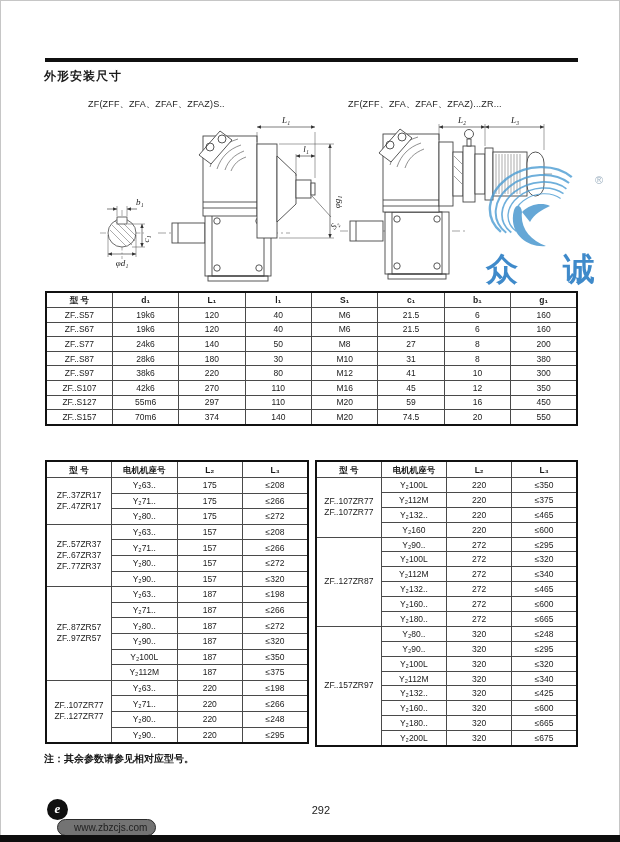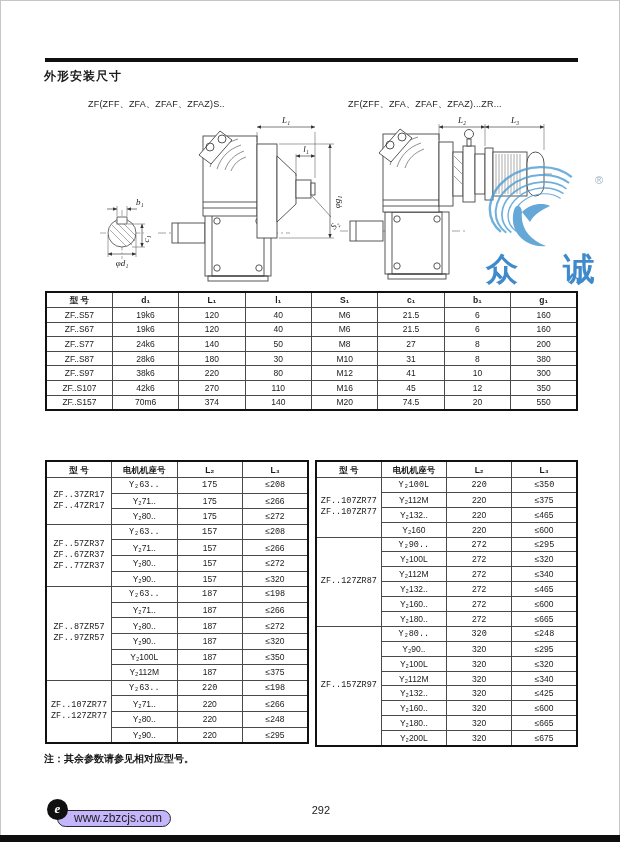--- a/index.html
+++ b/index.html
@@ -29,29 +29,29 @@
         font-size:8.5px;line-height:10px;padding:0 2px;overflow:hidden;white-space:nowrap;}
   #main-table{position:absolute;left:45px;top:291px;width:533px;border:2px solid #111;z-index:2;}
   #main-table th{height:14px;font-weight:bold;}
   #main-table td{height:13.6px;}
   .motor-table{position:absolute;top:460px;border:2px solid #111;z-index:2;}
   #left-motor{left:45px;width:264px;}
   #right-motor{left:315px;width:263px;}
   .motor-table th{height:15px;font-weight:bold;}
   #left-motor td{height:14.6px;}
   #right-motor td{height:13.9px;}
-  .motor-table tr:has(.model-cell) td{border-top:1.6px solid #161616;font-family:Liberation Mono, monospace;}
+  .motor-table tr:has(.model-cell) td{border-top:1.6px solid #161616;}
   .model-cell div{line-height:11px;}
 
   .note-line{position:absolute;left:44px;top:752px;font-size:10px;font-weight:bold;text-align:center;}
 
   
   .footer-logo{position:absolute;left:47px;top:799px;width:96px;height:21px;}
-  .logo-pill{position:absolute;left:10px;top:11px;height:15px;border:1px solid #2a2a2a;border-radius:9px;
-             padding:0 8px 0 16px;font-size:12px;line-height:15px;color:#222;background:#c4b5fd;}
+  .logo-pill{position:absolute;left:10px;top:20px;height:15px;border:1px solid #2a2a2a;border-radius:9px;
+             padding:0 8px 0 16px;font-size:10px;line-height:15px;color:#222;background:#737373;}
   .logo-circle{position:absolute;left:0;top:0;width:21px;height:21px;border-radius:50%;background:#101010;
                color:#fff;font-weight:bold;font-style:italic;font-size:13px;text-align:center;line-height:20px;
                font-family:"Liberation Serif",serif;}
   .page-num{position:absolute;left:290px;top:804px;width:40px;text-align:right;font-size:11px;color:#222;}
 </style>
 </head>
 <body>
 
 <div class="page-frame"></div>
 <div class="top-rule"></div>
@@ -266,20 +266,30 @@
         <td>ZF..S107</td>
         <td>42k6</td>
         <td>270</td>
         <td>110</td>
         <td>M16</td>
         <td>45</td>
         <td>12</td>
         <td>350</td>
       </tr>
       <tr>
+        <td>ZF..S127</td>
+        <td>55m6</td>
+        <td>297</td>
+        <td>110</td>
+        <td>M20</td>
+        <td>59</td>
+        <td>16</td>
+        <td>450</td>
+      </tr>
+      <tr>
         <td>ZF..S157</td>
         <td>70m6</td>
         <td>374</td>
         <td>140</td>
         <td>M20</td>
         <td>74.5</td>
         <td>20</td>
         <td>550</td>
       </tr>
     </tbody>

